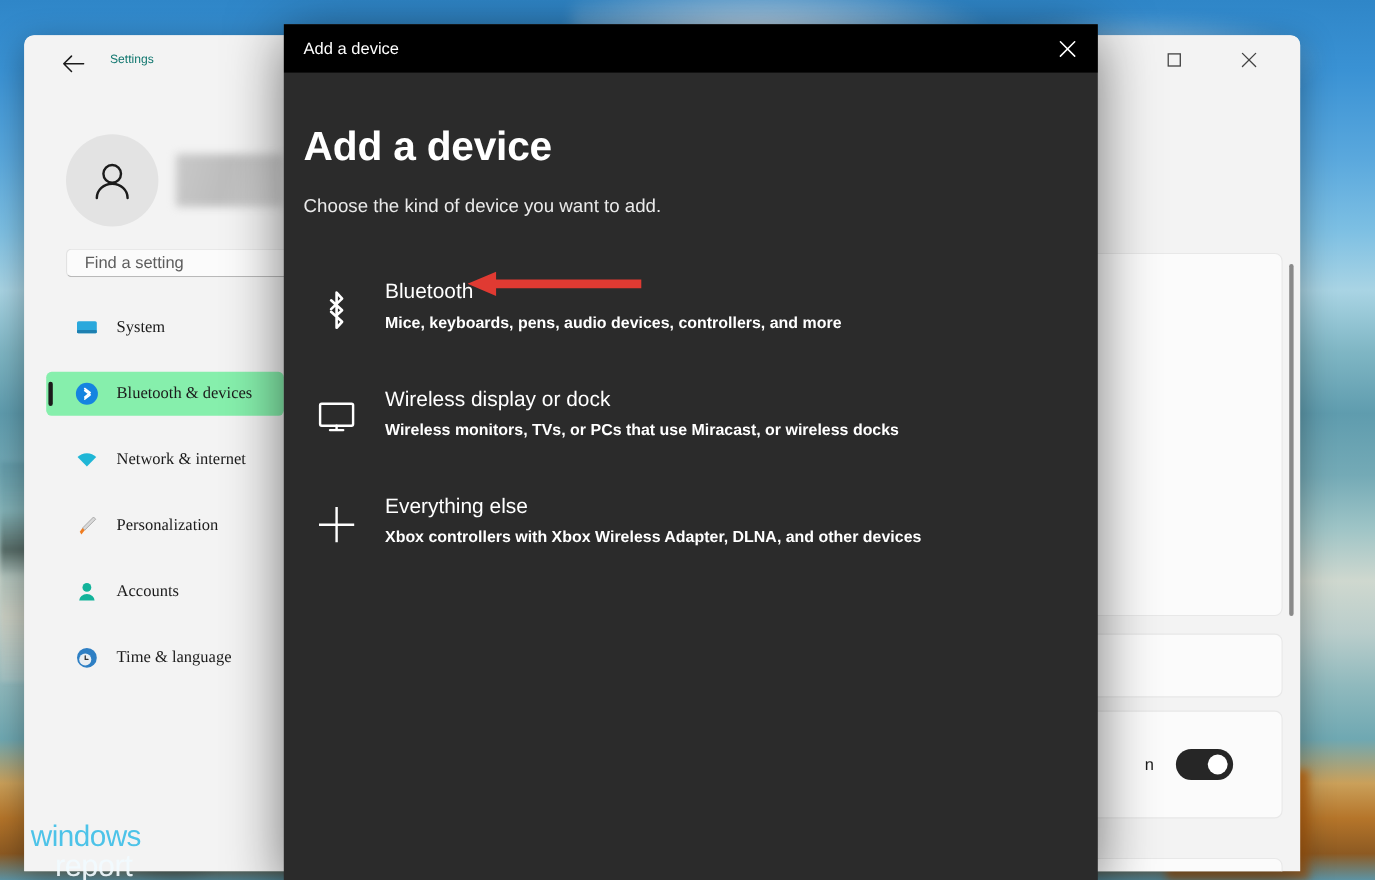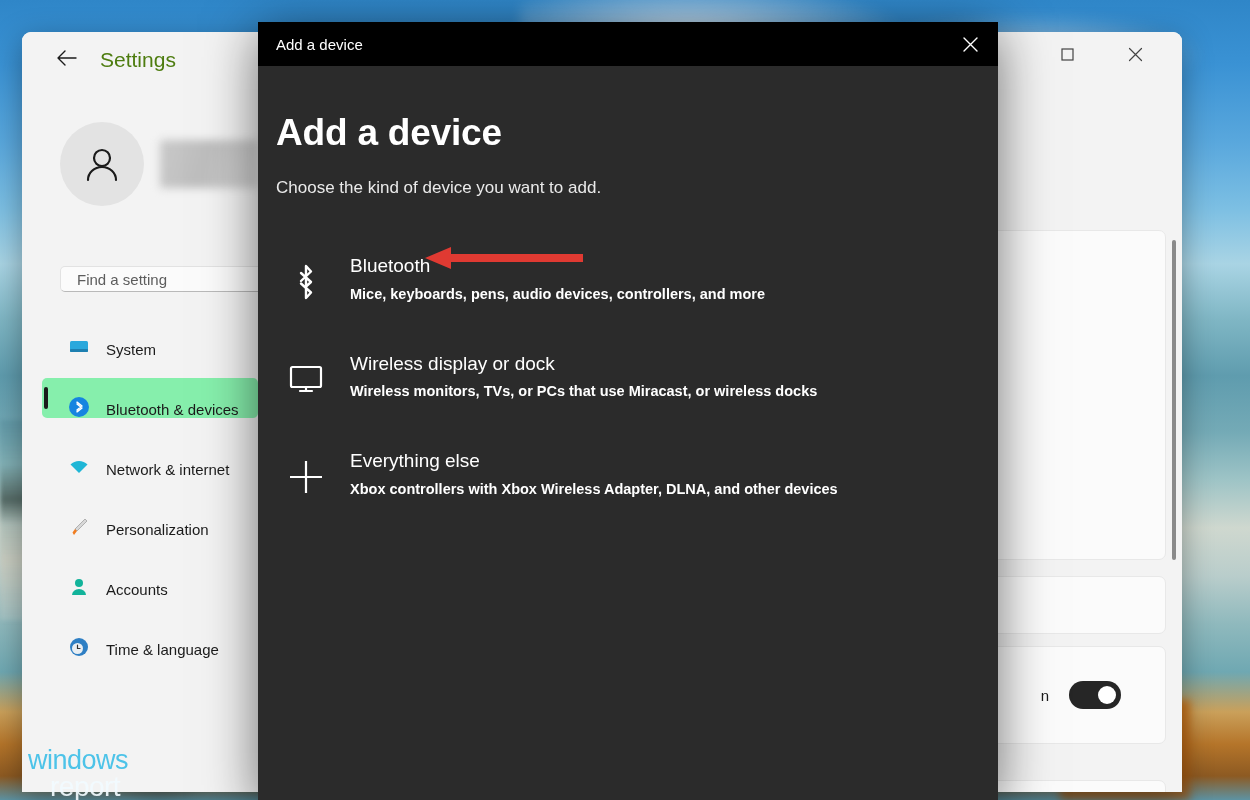--- a/index.html
+++ b/index.html
@@ -95,21 +95,21 @@
   #settings-titlebar {
     height: 48px; position: relative; background: #f3f3f3;
   }
   #back-button {
     position: absolute; left: 28px; top: 12px; width: 34px; height: 28px;
     display: flex; align-items: center; justify-content: center;
     border-radius: 4px; cursor: pointer;
   }
   #settings-title-text {
     position: absolute; left: 78px; top: 16px;
-    font-size: 21px; color: #4d7c0f;
+    font-size: 11px; color: #0f766e;
   }
   .wincaption {
     position: absolute; top: 0; width: 46px; height: 44px;
     display: flex; align-items: center; justify-content: center; cursor: pointer;
   }
   #maximize-button { right: 92px; }
   #close-button-settings { right: 24px; }
 
   
   #settings-sidebar {
@@ -120,30 +120,30 @@
   #avatar {
     width: 84px; height: 84px; border-radius: 50%; background: #e3e3e3;
     display: flex; align-items: center; justify-content: center; flex: none;
   }
   #account-name-redacted {
     width: 150px; height: 48px; border-radius: 2px;
     background: linear-gradient(105deg, #c9c9c9, #bdbdbd 45%, #d4d4d4);
     filter: blur(4px);
   }
   #search-box {
-    margin: 60px 0 0 26px; width: 215px; height: 22px;
+    margin: 20px 0 0 26px; width: 215px; height: 22px;
     background: #fbfbfb; border: 1px solid #e2e2e2; border-bottom-color: #b9b9b9;
     border-radius: 5px; display: flex; align-items: center; padding: 12px 16px;
     font-size: 15px; color: #5d5d5d; cursor: text;
   }
   #nav-list { margin: 26px 0 0 8px; }
   .nav-item {
-    position: relative; display: flex; align-items: flex-end; gap: 16px;
+    position: relative; display: flex; align-items: center; gap: 16px;
     height: 40px; margin-bottom: 20px; padding-left: 26px;
-    border-radius: 5px; cursor: pointer; font-size: 15px; color: #1b1b1b;
+    border-radius: 5px; cursor: pointer; font-size: 15px; color: #1b1b1b; font-family: Liberation Serif, serif;
   }
   .nav-item.selected { background: #86efac; }
   .nav-item.selected::before {
     content: ""; position: absolute; left: 2px; top: 9px;
     width: 4px; height: 22px; border-radius: 2px; background: #1b1b1b;
   }
   .nav-icon { width: 22px; height: 22px; flex: none; display: flex; align-items: center; justify-content: center; }
   .nav-label { white-space: nowrap; }
 
   

